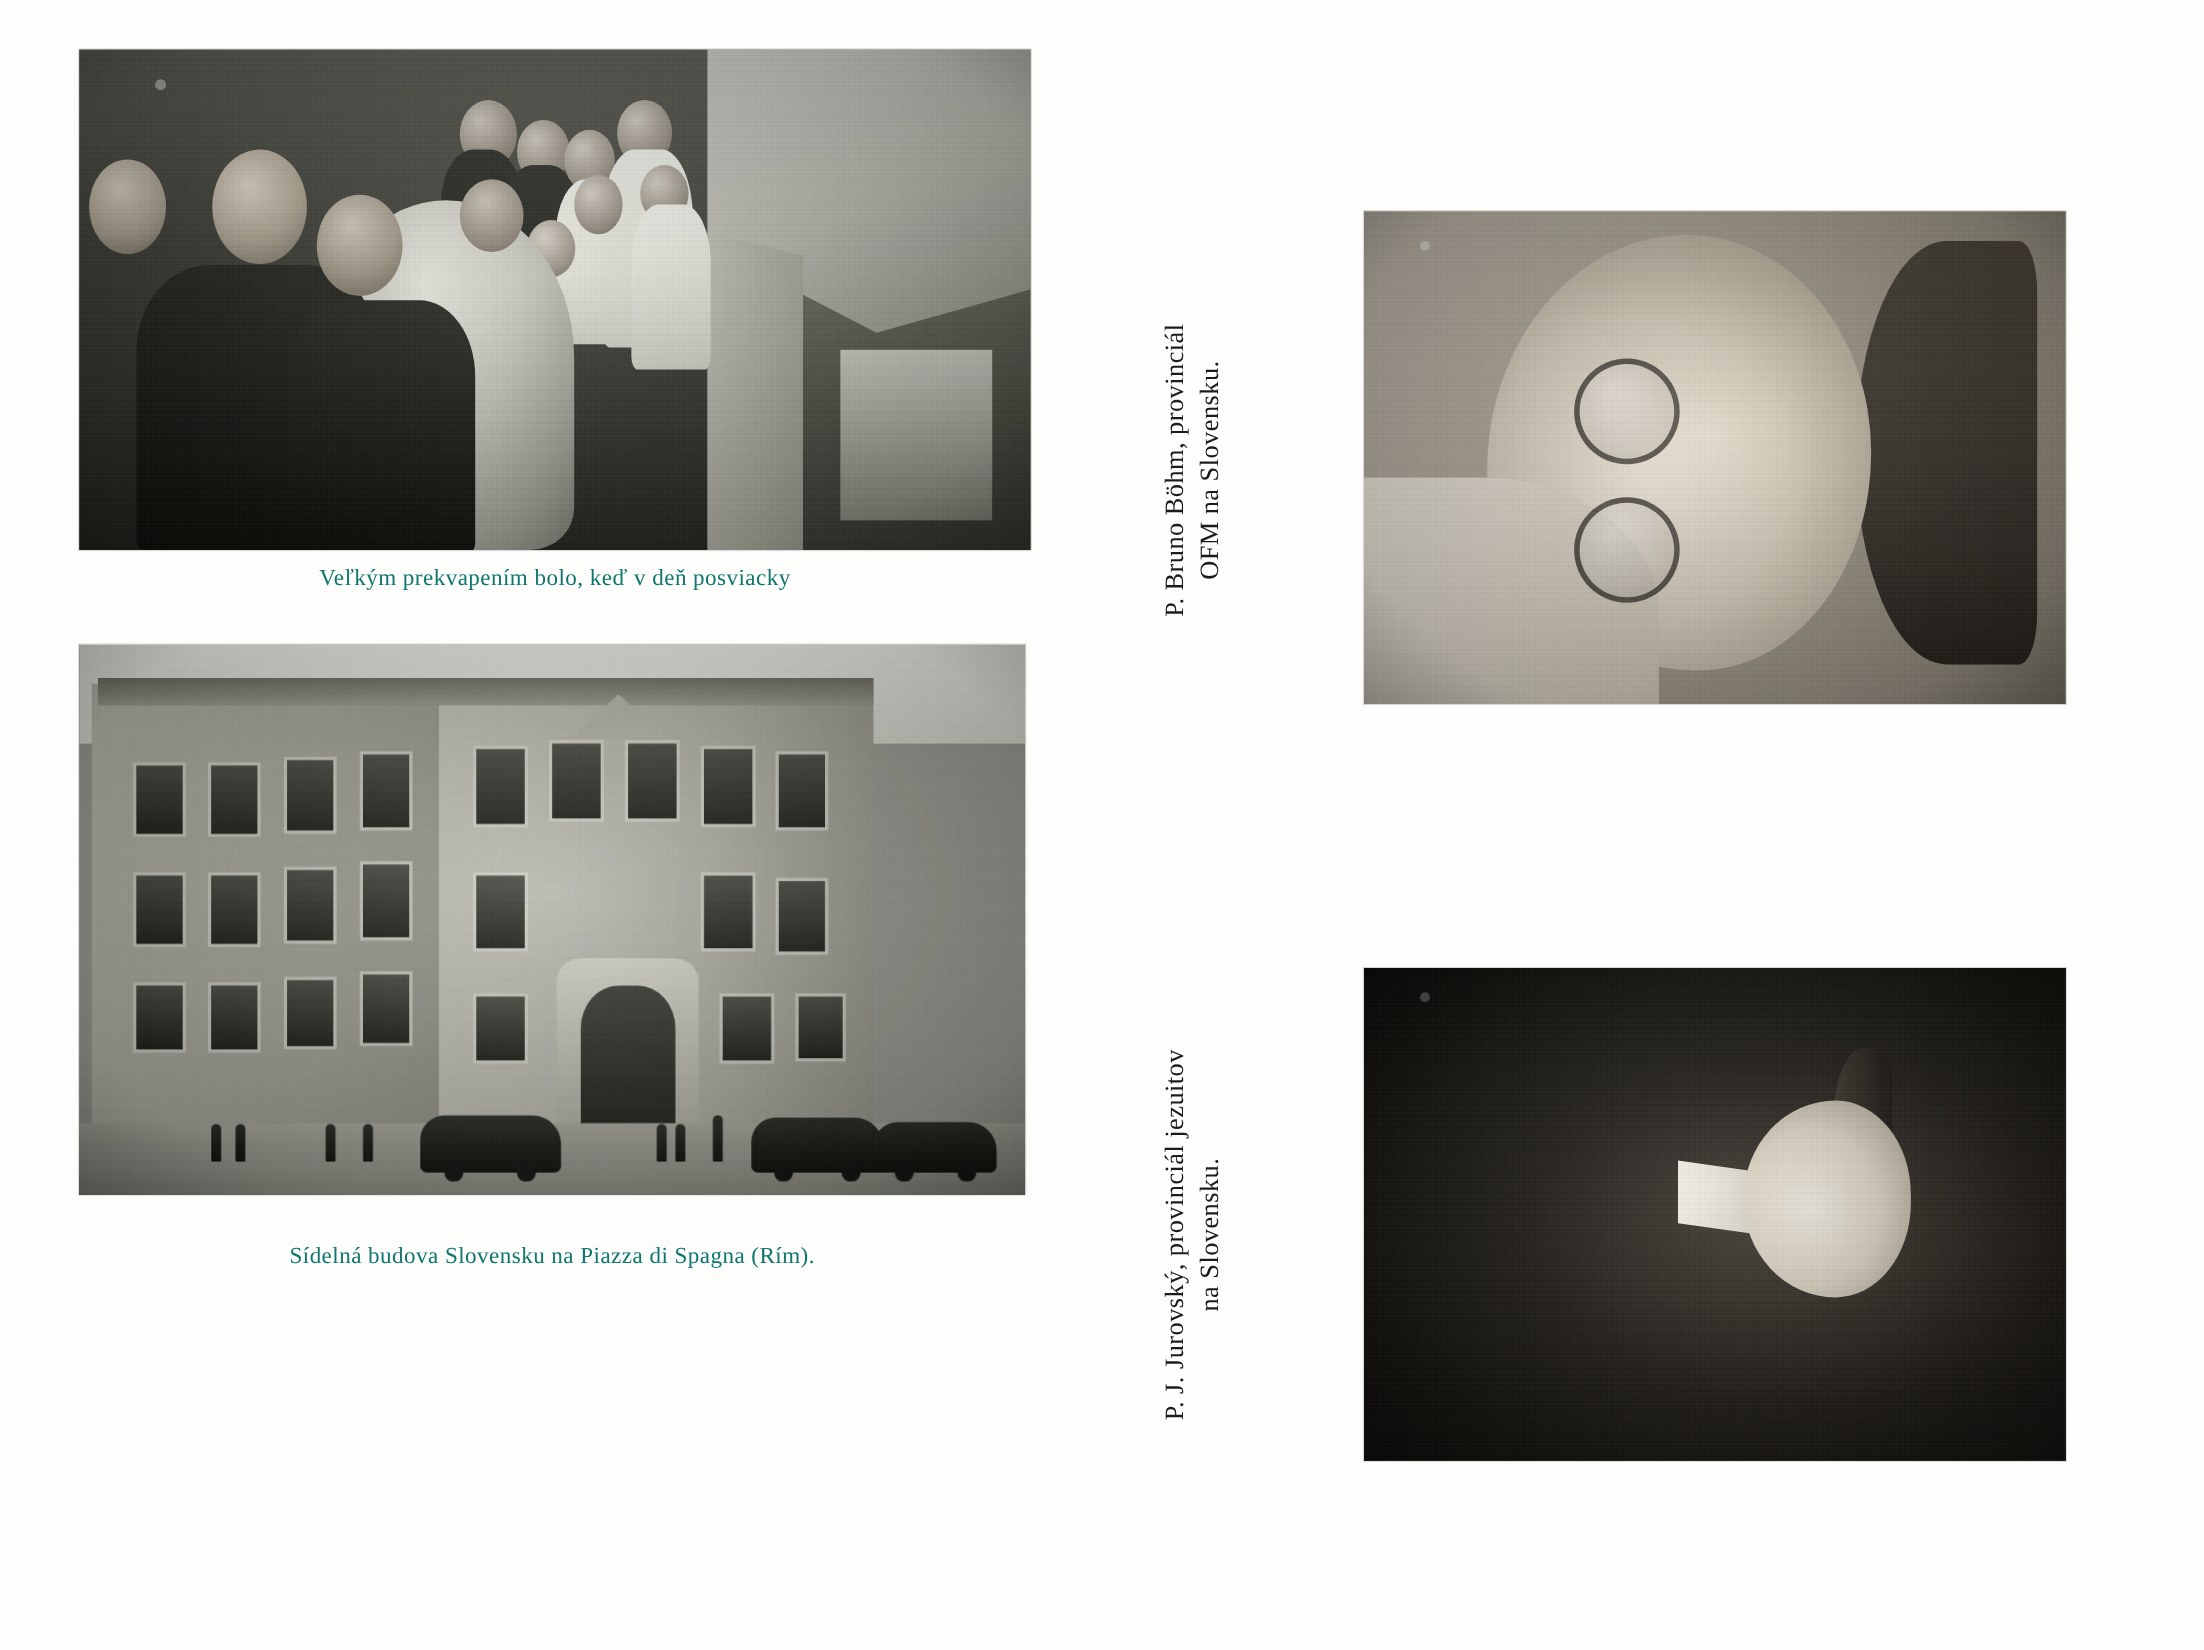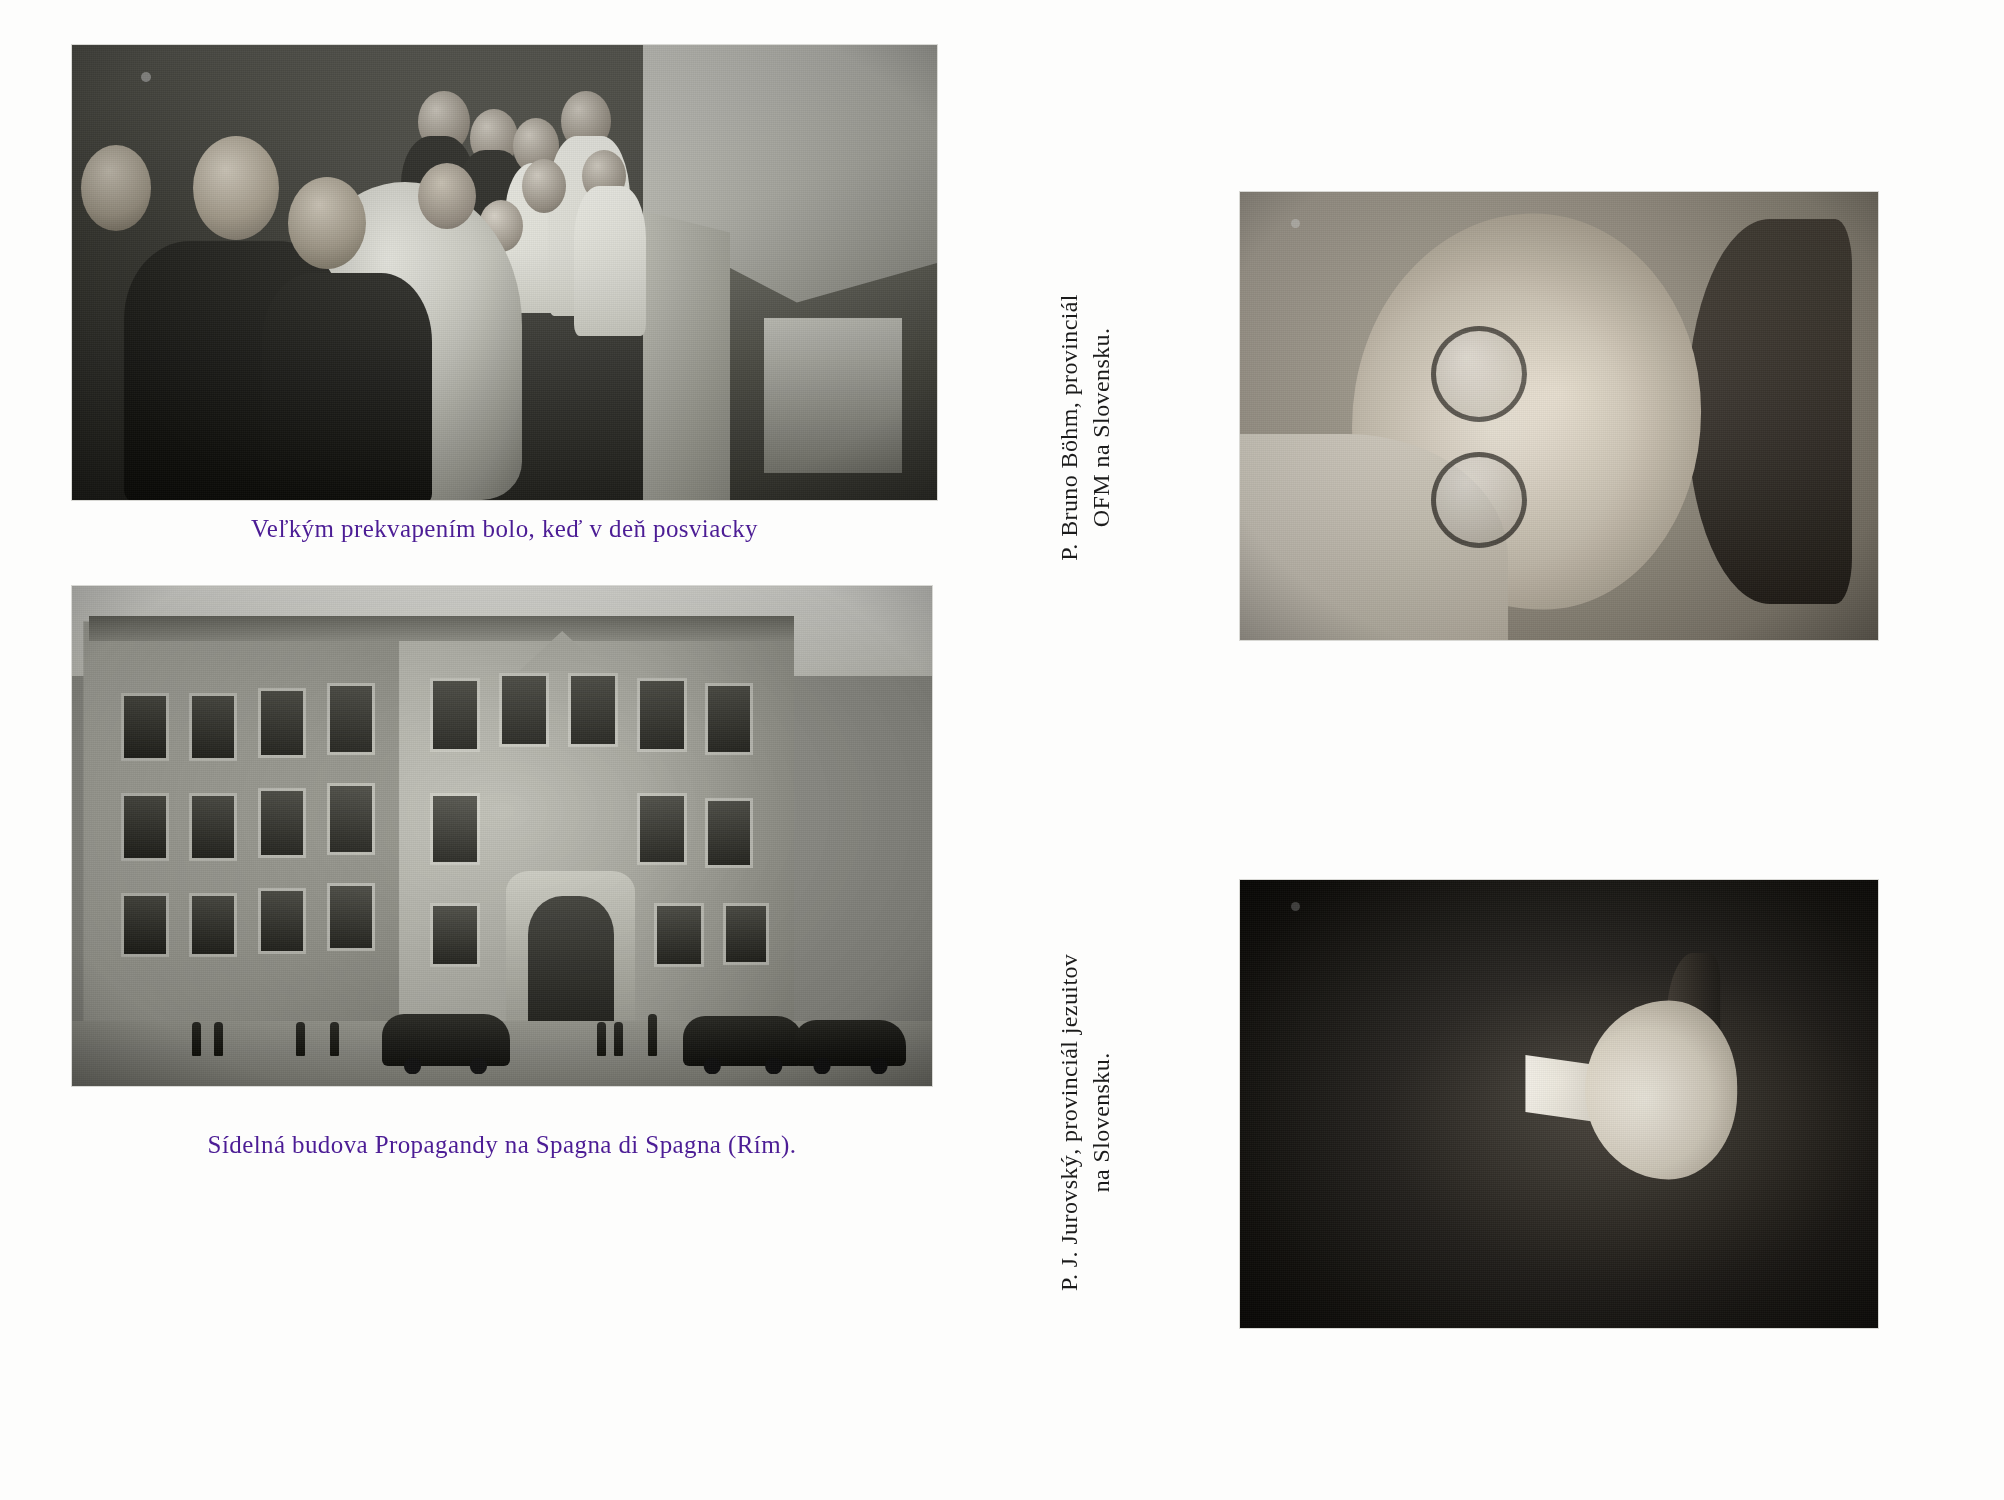--- a/index.html
+++ b/index.html
@@ -41,24 +41,24 @@
     position: absolute;
     inset: 0;
     background: radial-gradient(ellipse at 50% 45%, rgba(255,255,255,.10) 0%, rgba(0,0,0,.22) 78%, rgba(0,0,0,.42) 100%);
     pointer-events: none;
   }
 
   
   .caption {
     position: absolute;
     text-align: center;
-    font-size: 25px;
+    font-size: 21px;
     line-height: 1.32;
     letter-spacing: .4px;
-    color: #4c1d95;
+    color: #0f766e;
     font-family: "Liberation Serif", serif;
   }
 
   
   .vcaption {
     position: absolute;
     font-size: 24px;
     line-height: 1.35;
     letter-spacing: .4px;
     color: #1b1b1b;
@@ -319,21 +319,21 @@
     <div class="person" style="left:30%;"></div>
     <div class="person" style="left:61%;"></div>
     <div class="person" style="left:63%;"></div>
     <div class="person" style="left:67%;height:42px;"></div>
 
     <div class="grain"></div>
     <div class="vign"></div>
   </div>
 
   <div class="caption" id="cap-building" style="left:72px; top:1128px; width:860px;">
-    <div>Sídelná budova Propagandy na Spagna di Spagna (Rím).</div>
+    <div>Sídelná budova Slovensku na Piazza di Spagna (Rím).</div>
   </div>
 
   <div class="photo" id="photo-bohm">
     <div class="bg3"></div>
     <div class="hair"></div>
     <div class="face"></div>
     <div class="shoulder"></div>
     <div class="lens" style="left:30%;top:30%;"></div>
     <div class="lens" style="left:30%;top:58%;"></div>
     <div class="spot" style="left:8%;top:6%;width:9px;height:9px;"></div>

